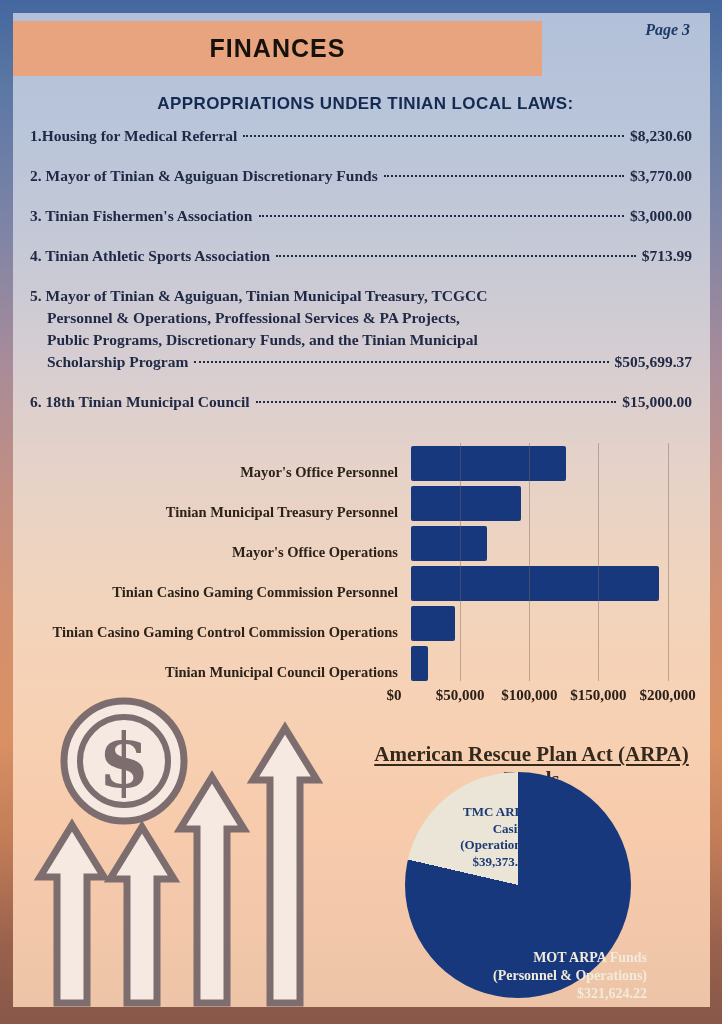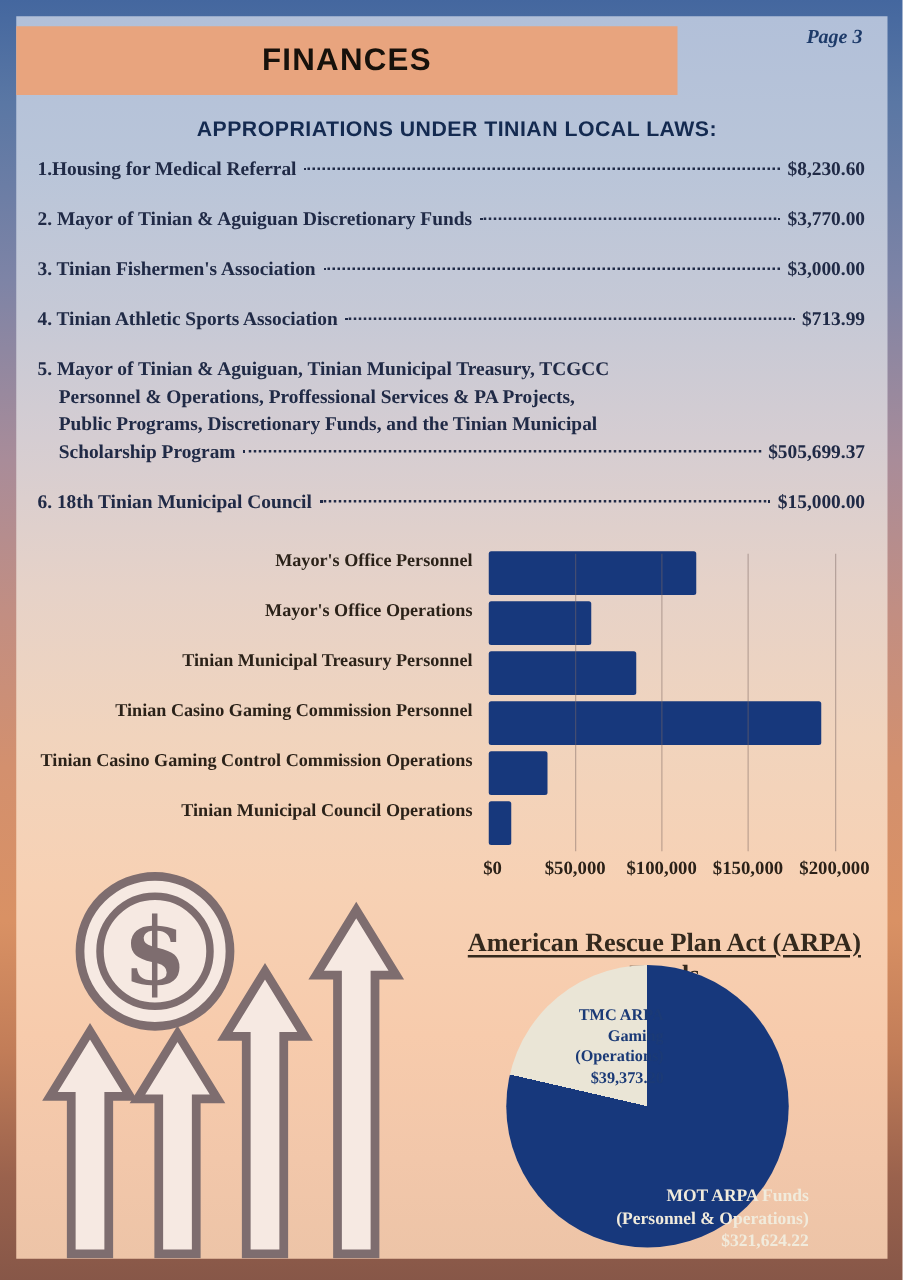--- a/index.html
+++ b/index.html
@@ -49,21 +49,21 @@
   .approp-line{white-space:nowrap;}
   .approp-line.cont{padding-left:17px;}
   .approp-row{display:flex;align-items:baseline;}
   .dots{
     flex:1;border-bottom:2px dotted #202a46;
     margin:0 6px;transform:translateY(-4px);min-width:20px;
   }
   .amount{white-space:nowrap;}
   
   .barchart{position:absolute;left:0;top:428px;width:685px;height:268px;}
-  .bc-row{display:flex;align-items:flex-start;height:40px;}
+  .bc-row{display:flex;align-items:flex-end;height:40px;padding-left:20px;}
   .bc-label{
     width:365px;margin-right:13px;display:flex;justify-content:flex-end;
     font-size:14.5px;font-weight:700;color:#2b2219;white-space:nowrap;
   }
   .bc-track{flex:1;height:35px;position:relative;}
   .bc-bar{height:100%;background:#17387c;border-radius:2px;}
   .bc-grid{position:absolute;left:378px;top:2px;width:307px;height:238px;pointer-events:none;}
   .bc-gridline{position:absolute;top:0;bottom:0;width:1px;background:rgba(125,105,100,.45);}
   .bc-axis{position:absolute;left:378px;top:246px;width:307px;height:22px;}
   .bc-tick{
@@ -155,32 +155,32 @@
           <div class="bc-row">
             <div class="bc-label">
               <div>Mayor's Office Personnel</div>
             </div>
             <div class="bc-track">
               <div class="bc-bar" style="width: 54.0541%; background: rgb(23, 56, 124);"></div>
             </div>
           </div>
           <div class="bc-row">
             <div class="bc-label">
+              <div>Tinian Municipal Treasury Personnel</div>
+            </div>
+            <div class="bc-track">
+              <div class="bc-bar" style="width: 38.2883%; background: rgb(23, 56, 124);"></div>
+            </div>
+          </div>
+          <div class="bc-row">
+            <div class="bc-label">
               <div>Mayor's Office Operations</div>
             </div>
             <div class="bc-track">
               <div class="bc-bar" style="width: 26.5766%; background: rgb(23, 56, 124);"></div>
-            </div>
-          </div>
-          <div class="bc-row">
-            <div class="bc-label">
-              <div>Tinian Municipal Treasury Personnel</div>
-            </div>
-            <div class="bc-track">
-              <div class="bc-bar" style="width: 38.2883%; background: rgb(23, 56, 124);"></div>
             </div>
           </div>
           <div class="bc-row">
             <div class="bc-label">
               <div>Tinian Casino Gaming Commission Personnel</div>
             </div>
             <div class="bc-track">
               <div class="bc-bar" style="width: 86.4865%; background: rgb(23, 56, 124);"></div>
             </div>
           </div>
@@ -233,20 +233,20 @@
     <div class="arpa-title">American Rescue Plan Act (ARPA) Funds</div>
 
     <div class="pie" id="pie" style="background: conic-gradient(rgb(23, 56, 124) 0deg, rgb(23, 56, 124) 283deg, rgb(234, 229, 214) 283deg, rgb(234, 229, 214) 360deg);">
         <div class="pie-label slice-0" style="color: rgb(241, 235, 220); margin-top: 47px;">
           <div>MOT ARPA Funds</div>
           <div>(Personnel &amp; Operations)</div>
           <div>$321,624.22</div>
         </div>
         <div class="pie-label slice-1" style="color: rgb(27, 58, 118);">
           <div>TMC ARPA</div>
-          <div>Gaming</div>
+          <div>Casino</div>
           <div>(Operations)</div>
           <div>$39,373.20</div>
         </div>
       </div>
 
   </div>
 </div>
 
 </body></html>

